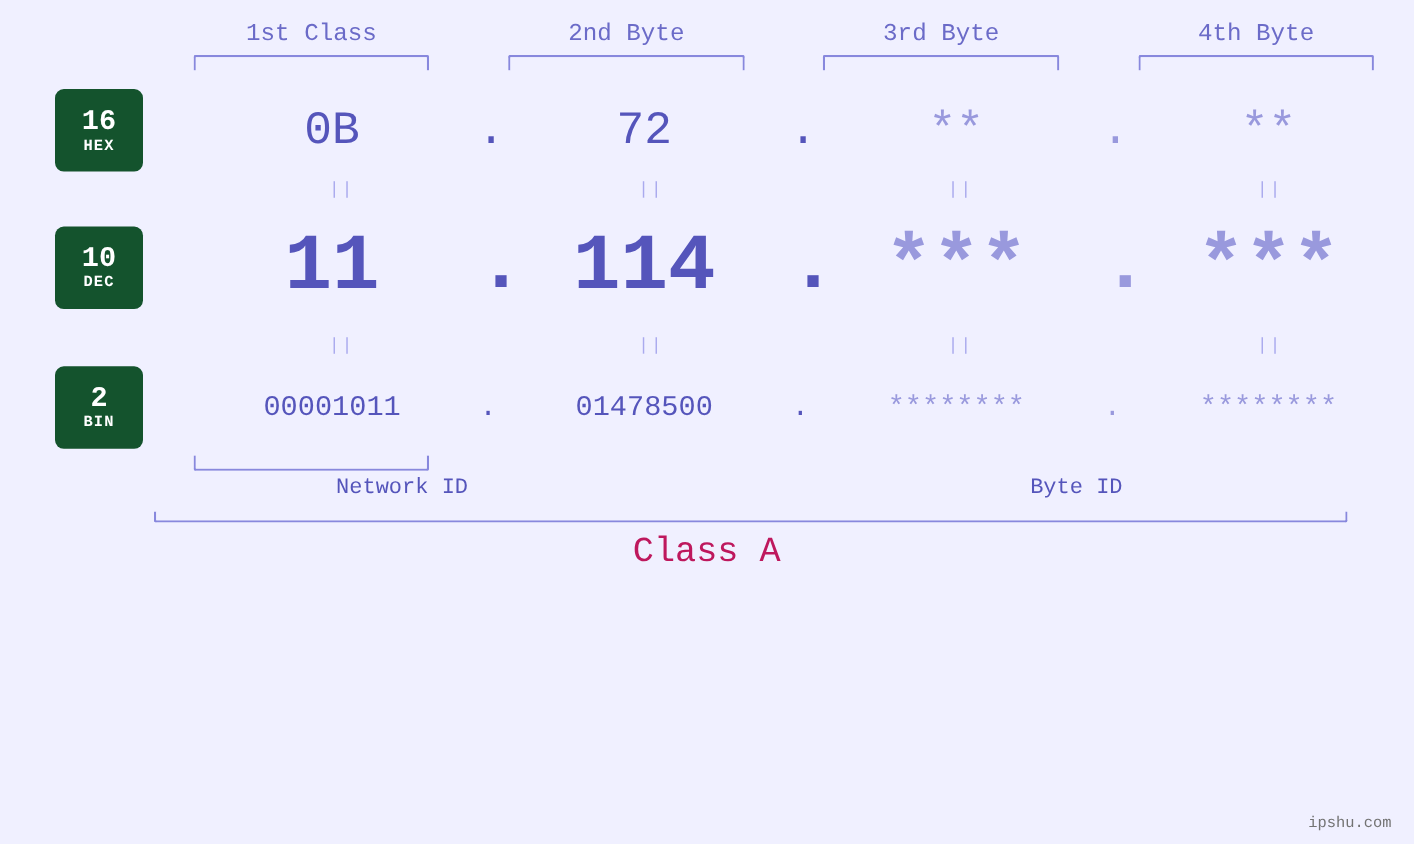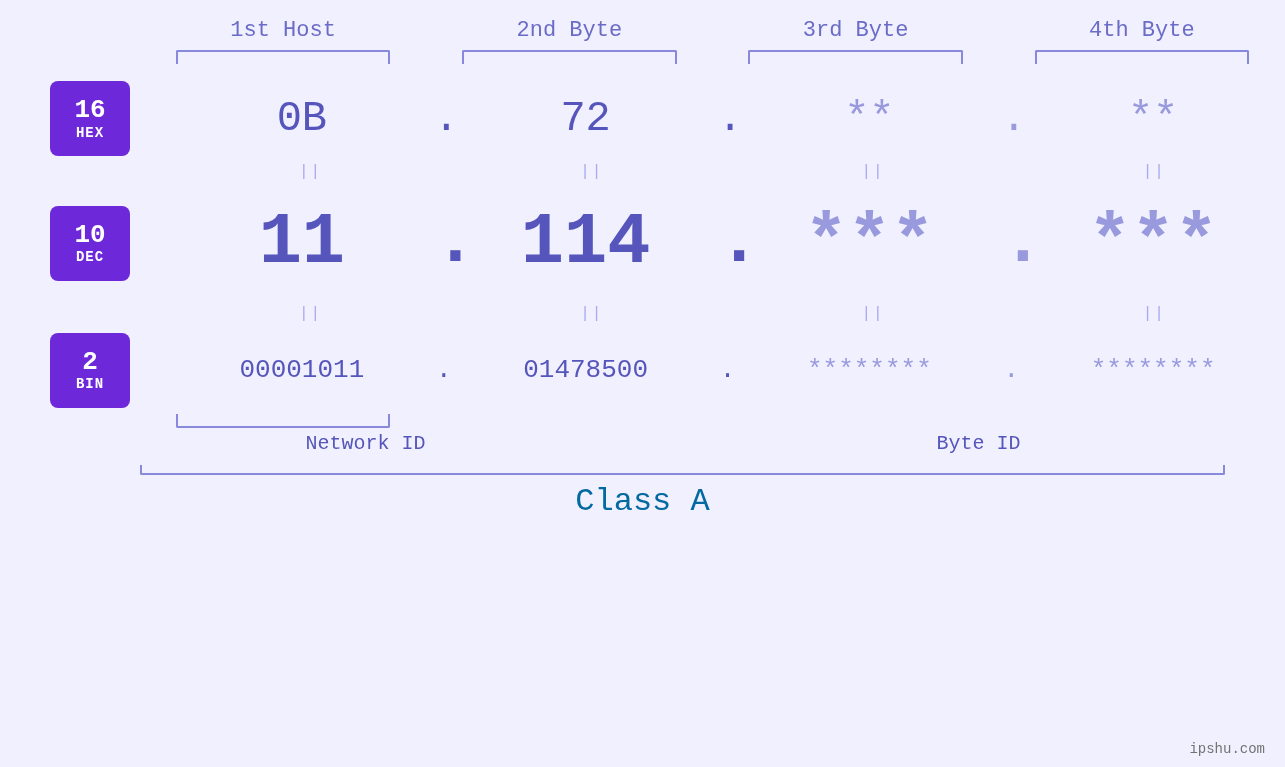--- a/index.html
+++ b/index.html
@@ -49,21 +49,21 @@
 
     .bracket {
       width: 75%;
       height: 14px;
       border: 2px solid #8888dd;
       border-bottom: none;
       border-radius: 2px 2px 0 0;
     }
 
     .base-badge {
-      background: #6d28d9;
+      background: #14532d;
       color: white;
       border-radius: 8px;
       width: 80px;
       height: 75px;
       display: flex;
       flex-direction: column;
       align-items: center;
       justify-content: center;
       font-weight: bold;
       font-family: 'Courier New', Courier, monospace;
@@ -159,21 +159,21 @@
       flex-direction: column;
       position: relative;
     }
   </style>
 </head>
 <body>
 
 <div class="layout">
 
   <div class="byte-headers">
-    <div class="byte-header">1st Host</div>
+    <div class="byte-header">1st Class</div>
     <div class="byte-header">2nd Byte</div>
     <div class="byte-header">3rd Byte</div>
     <div class="byte-header">4th Byte</div>
   </div>
 
   <div class="bracket-row">
     <div class="bracket-cell">
       <div class="bracket"></div>
     </div>
     <div class="bracket-cell">
@@ -319,16 +319,16 @@
     </div>
   </div>
 
   <div style="display:flex; width:100%; padding-left:59px; margin-top:4px;">
     <div style="flex:2; text-align:center; color:#5555bb; font-size:20px; font-family:'Courier New',Courier,monospace;">Network ID</div>
     <div style="flex:2; text-align:center; color:#5555bb; font-size:20px; font-family:'Courier New',Courier,monospace;">Byte ID</div>
   </div>
 
   <div style="width:calc(100% - 200px); margin-left:140px; border:2px solid #8888dd; border-top:none; border-radius:0 0 2px 2px; height:10px; margin-top:10px;"></div>
 
-  <div style="width:100%; text-align:center; color:#0369a1; font-size:32px; margin-top:8px; font-family:'Courier New',Courier,monospace;">Class A</div>
+  <div style="width:100%; text-align:center; color:#be185d; font-size:32px; margin-top:8px; font-family:'Courier New',Courier,monospace;">Class A</div>
 
   <div class="watermark">ipshu.com</div>
 </div>
 
 </body></html>

